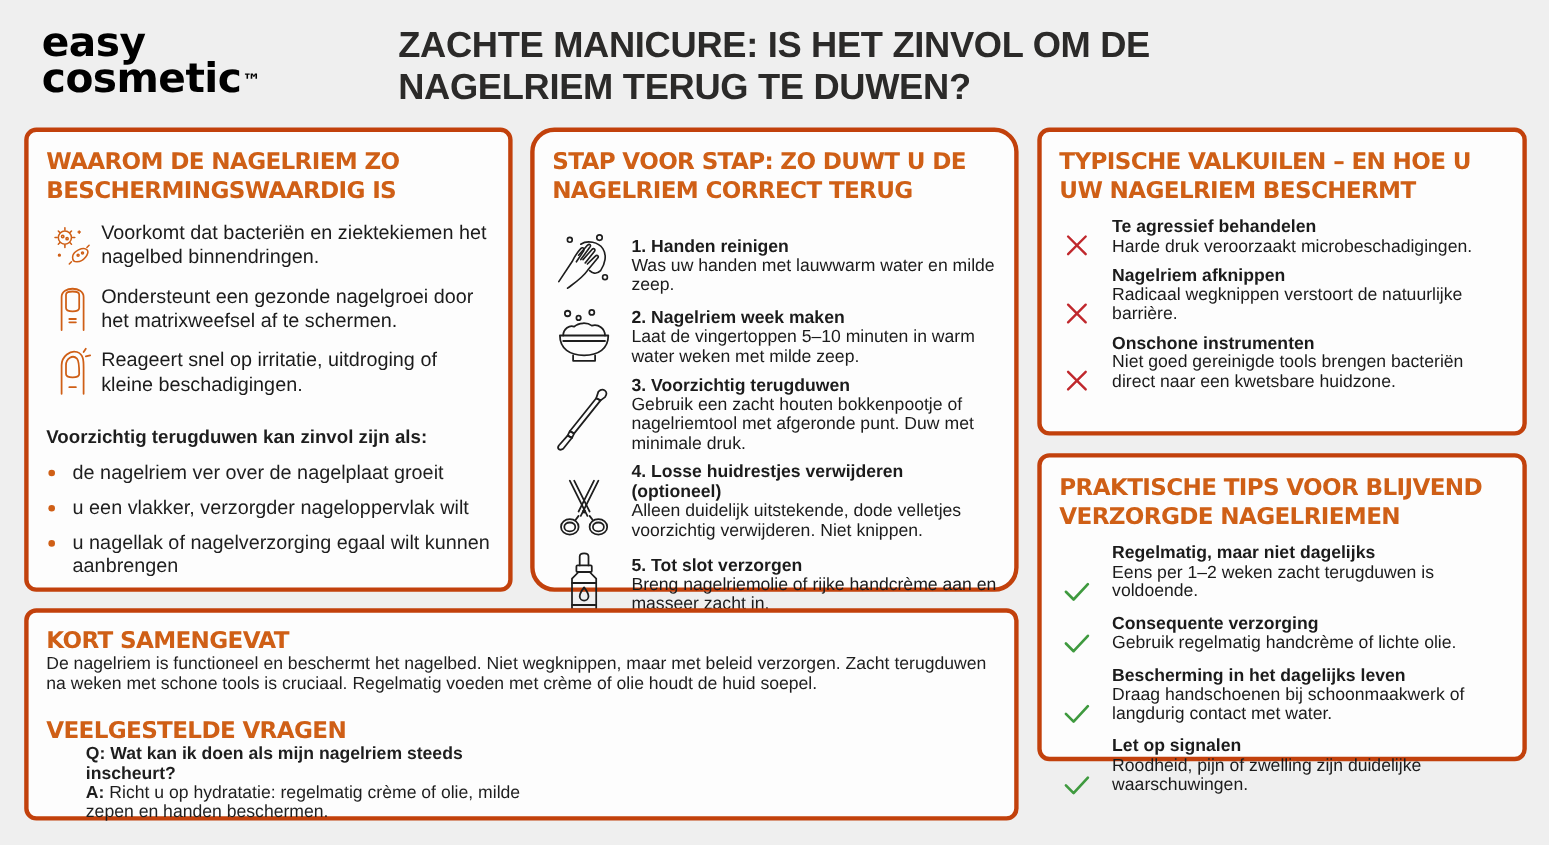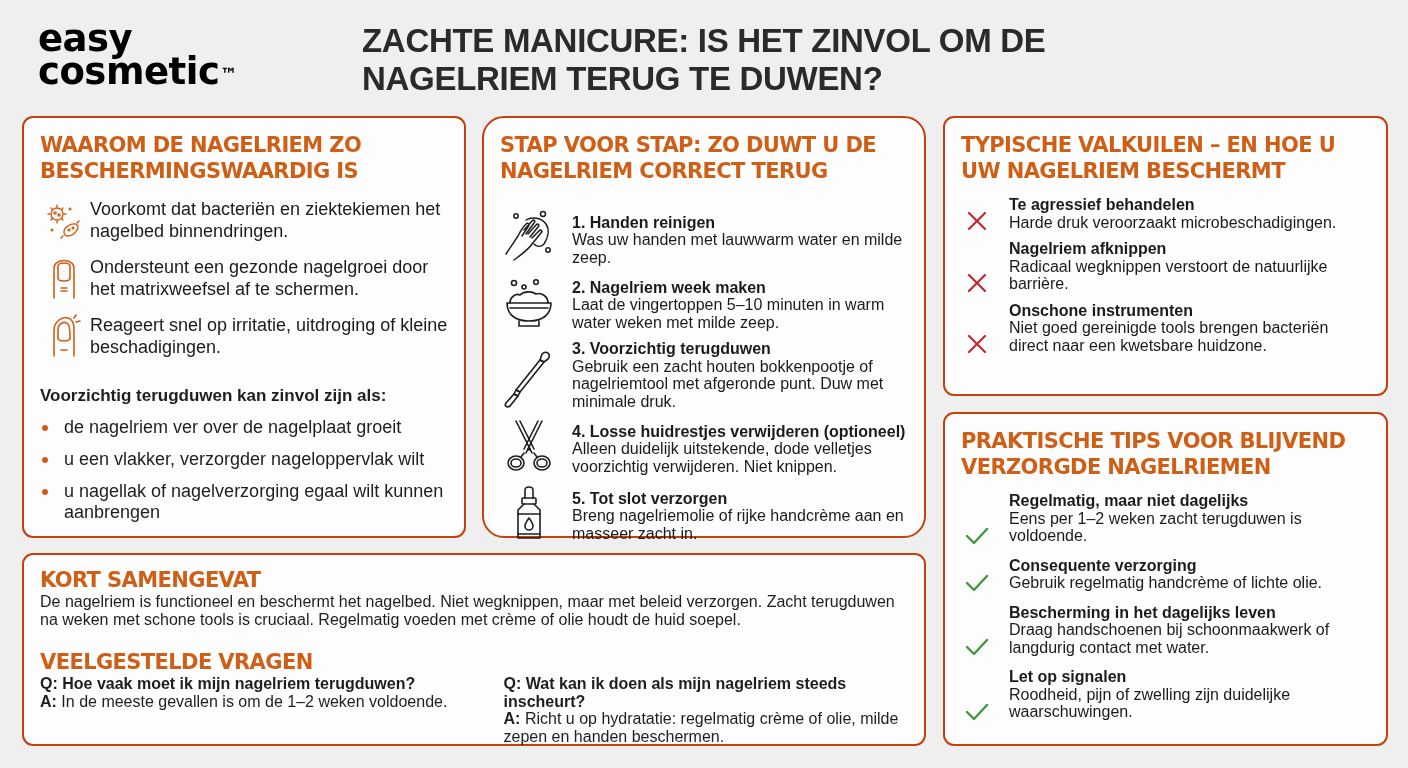--- a/index.html
+++ b/index.html
@@ -19,21 +19,21 @@
   .logo .tm { font-size: 17px; vertical-align: top; position: relative; top: 3px; margin-left: 1px; }
   .page-title {
     position: absolute; left: 362px; top: 22px; width: 800px;
     font-family: "Liberation Sans", sans-serif;
     font-weight: bold; font-size: 33px; line-height: 38px;
     color: #2b2a29; letter-spacing: -0.3px;
   }
   .card {
     position: absolute;
     background: #fdfdfd;
-    border: 2px solid #c2410c;
+    border: 4px solid #c2410c;
     border-radius: 11px;
   }
   .card h2 {
     font-family: "DejaVu Sans", sans-serif;
     font-weight: bold; color: #cf5f16;
     font-size: 21px; line-height: 26px; letter-spacing: -0.6px;
   }
   .row { display: flex; align-items: flex-end; }
   .icon { flex: 0 0 auto; display: flex; justify-content: center; }
   .icon svg { display: block; }
@@ -59,21 +59,21 @@
   #card-steps .step .txt { font-size: 16px; line-height: 17.5px; }
 
   
   #card-pitfalls { left: 943px; top: 116px; width: 445px; height: 280px; padding: 14px 16px 0 16px; }
   #card-pitfalls .pit { margin-top: 9px; }
   #card-pitfalls .pit:first-of-type { margin-top: 12px; }
   #card-pitfalls .pit .icon { width: 32px; margin-right: 16px; padding-top: 2px; }
   #card-pitfalls .pit .txt { font-size: 16px; line-height: 17.5px; }
 
   
-  #card-tips { left: 943px; top: 412px; width: 445px; height: 334px; padding: 14px 16px 0 16px; }
+  #card-tips { left: 943px; top: 412px; width: 445px; height: 280px; padding: 14px 16px 0 16px; }
   #card-tips .tip { margin-top: 12px; }
   #card-tips .tip:first-of-type { margin-top: 12px; }
   #card-tips .tip .icon { width: 32px; margin-right: 16px; padding-top: 2px; }
   #card-tips .tip .txt { font-size: 16px; line-height: 17.5px; }
 
   
   #card-summary { left: 22px; top: 553px; width: 904px; height: 193px; padding: 12px 16px 0 16px; }
   #card-summary .sum-text { font-size: 16px; line-height: 18px; margin-top: 0px; }
   #card-summary h2.faq-title { margin-top: 20px; }
   #card-summary .faq { display: flex; margin-top: 0px; }
@@ -346,21 +346,17 @@
     </div>
   </div>
 </section>
 
 <section class="card" id="card-summary">
   <h2>KORT SAMENGEVAT</h2>
   <p class="sum-text">De nagelriem is functioneel en beschermt het nagelbed. Niet wegknippen, maar met beleid verzorgen. Zacht terugduwen na weken met schone tools is cruciaal. Regelmatig voeden met crème of olie houdt de huid soepel.</p>
   <h2 class="faq-title">VEELGESTELDE VRAGEN</h2>
   <div class="faq">
     <div class="qa">
-      <div class="bold"><span>Q:</span> <span>Hoe vaak moet ik mijn nagelriem terugduwen?</span></div>
-      <div><span class="bold">A:</span> <span>In de meeste gevallen is om de 1–2 weken voldoende.</span></div>
-    </div>
-    <div class="qa">
       <div class="bold"><span>Q:</span> <span>Wat kan ik doen als mijn nagelriem steeds inscheurt?</span></div>
       <div><span class="bold">A:</span> <span>Richt u op hydratatie: regelmatig crème of olie, milde zepen en handen beschermen.</span></div>
     </div>
   </div>
 </section>
 
 </body></html>

